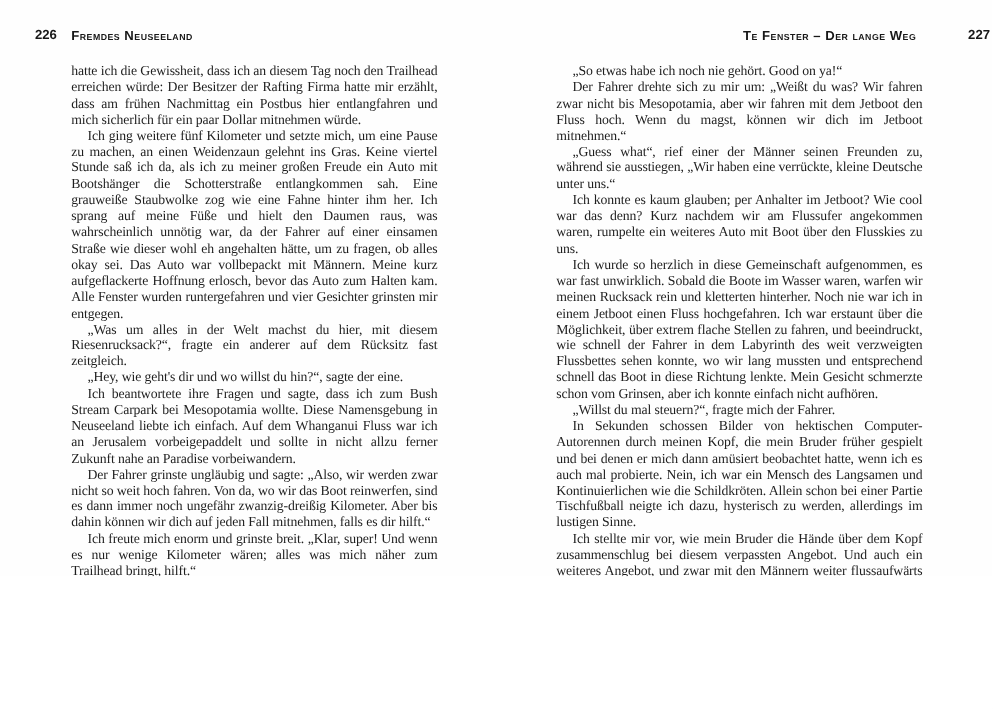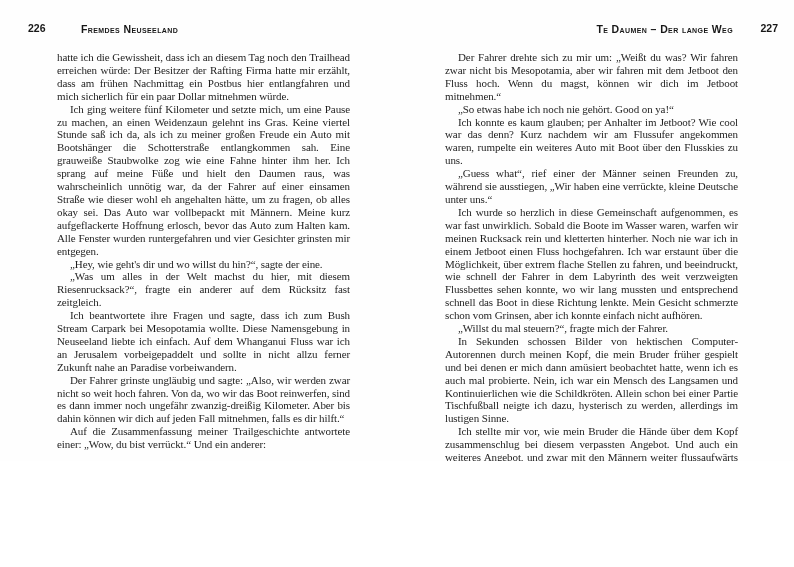--- a/index.html
+++ b/index.html
@@ -30,23 +30,23 @@
   }
   .page-number {
     position: absolute;
     top: 22px;
     font-family: "Liberation Sans", sans-serif;
     font-weight: bold;
     font-size: 10.5px;
     color: #171717;
   }
   #page-number-left  { left: 28px; }
-  #header-left       { left: 57px; margin-left: 24px; }
+  #header-left       { left: 57px; }
   #header-right      { right: 61px; }
-  #page-number-right { right: 16px; }
+  #page-number-right { right: 2px; }
 
   
   .text-column {
     position: absolute;
     top: 51px;
     width: 293px;
     text-align: justify;
     font-size: 11px;
     line-height: 12.9px;
     letter-spacing: -0.1px;
@@ -66,37 +66,38 @@
   }
 </style>
 </head>
 <body>
 
 <div id="spread">
 
   <div id="page-number-left" class="page-number">226</div>
   <div id="header-left" class="running-header">Fremdes Neuseeland</div>
 
-  <div id="header-right" class="running-header">Te Daumen – Der lange Weg</div>
+  <div id="header-right" class="running-header">Te Fenster – Der lange Weg</div>
   <div id="page-number-right" class="page-number">227</div>
 
   <div id="column-left" class="text-column">
     <p class="continuation">hatte ich die Gewissheit, dass ich an diesem Tag noch den Trailhead erreichen würde: Der Besitzer der Rafting Firma hatte mir erzählt, dass am frühen Nachmittag ein Postbus hier entlangfahren und mich sicherlich für ein paar Dollar mitnehmen würde.</p>
     <p>Ich ging weitere fünf Kilometer und setzte mich, um eine Pause zu machen, an einen Weidenzaun gelehnt ins Gras. Keine viertel Stunde saß ich da, als ich zu meiner großen Freude ein Auto mit Bootshänger die Schotterstraße entlangkommen sah. Eine grauweiße Staubwolke zog wie eine Fahne hinter ihm her. Ich sprang auf meine Füße und hielt den Daumen raus, was wahrscheinlich unnötig war, da der Fahrer auf einer einsamen Straße wie dieser wohl eh angehalten hätte, um zu fragen, ob alles okay sei. Das Auto war vollbepackt mit Männern. Meine kurz aufgeflackerte Hoffnung erlosch, bevor das Auto zum Halten kam. Alle Fenster wurden runtergefahren und vier Gesichter grinsten mir entgegen.</p>
+    <p>„Was um alles in der Welt machst du hier, mit diesem Riesenrucksack?“, fragte ein anderer auf dem Rücksitz fast zeitgleich.</p>
     <p>„Hey, wie geht's dir und wo willst du hin?“, sagte der eine.</p>
-    <p>„Was um alles in der Welt machst du hier, mit diesem Riesenrucksack?“, fragte ein anderer auf dem Rücksitz fast zeitgleich.</p>
     <p>Ich beantwortete ihre Fragen und sagte, dass ich zum Bush Stream Carpark bei Mesopotamia wollte. Diese Namensgebung in Neuseeland liebte ich einfach. Auf dem Whanganui Fluss war ich an Jerusalem vorbeigepaddelt und sollte in nicht allzu ferner Zukunft nahe an Paradise vorbeiwandern.</p>
     <p>Der Fahrer grinste ungläubig und sagte: „Also, wir werden zwar nicht so weit hoch fahren. Von da, wo wir das Boot reinwerfen, sind es dann immer noch ungefähr zwanzig-dreißig Kilometer. Aber bis dahin können wir dich auf jeden Fall mitnehmen, falls es dir hilft.“</p>
+    <p>Ich freute mich enorm und grinste breit. „Klar, super! Und wenn es nur wenige Kilometer wären; alles was mich näher zum Trailhead bringt, hilft.“</p>
     <p>Auf die Zusammenfassung meiner Trailgeschichte antwortete einer: „Wow, du bist verrückt.“ Und ein anderer:</p>
   </div>
 
   <div id="column-right" class="text-column">
+    <p>„So etwas habe ich noch nie gehört. Good on ya!“</p>
     <p>Der Fahrer drehte sich zu mir um: „Weißt du was? Wir fahren zwar nicht bis Mesopotamia, aber wir fahren mit dem Jetboot den Fluss hoch. Wenn du magst, können wir dich im Jetboot mitnehmen.“</p>
-    <p>„So etwas habe ich noch nie gehört. Good on ya!“</p>
+    <p>„Guess what“, rief einer der Männer seinen Freunden zu, während sie ausstiegen, „Wir haben eine verrückte, kleine Deutsche unter uns.“</p>
     <p>Ich konnte es kaum glauben; per Anhalter im Jetboot? Wie cool war das denn? Kurz nachdem wir am Flussufer angekommen waren, rumpelte ein weiteres Auto mit Boot über den Flusskies zu uns.</p>
-    <p>„Guess what“, rief einer der Männer seinen Freunden zu, während sie ausstiegen, „Wir haben eine verrückte, kleine Deutsche unter uns.“</p>
     <p>Ich wurde so herzlich in diese Gemeinschaft aufgenommen, es war fast unwirklich. Sobald die Boote im Wasser waren, warfen wir meinen Rucksack rein und kletterten hinterher. Noch nie war ich in einem Jetboot einen Fluss hochgefahren. Ich war erstaunt über die Möglichkeit, über extrem flache Stellen zu fahren, und beeindruckt, wie schnell der Fahrer in dem Labyrinth des weit verzweigten Flussbettes sehen konnte, wo wir lang mussten und entsprechend schnell das Boot in diese Richtung lenkte. Mein Gesicht schmerzte schon vom Grinsen, aber ich konnte einfach nicht aufhören.</p>
     <p>„Willst du mal steuern?“, fragte mich der Fahrer.</p>
     <p>In Sekunden schossen Bilder von hektischen Computer-Autorennen durch meinen Kopf, die mein Bruder früher gespielt und bei denen er mich dann amüsiert beobachtet hatte, wenn ich es auch mal probierte. Nein, ich war ein Mensch des Langsamen und Kontinuierlichen wie die Schildkröten. Allein schon bei einer Partie Tischfußball neigte ich dazu, hysterisch zu werden, allerdings im lustigen Sinne.</p>
     <p>Ich stellte mir vor, wie mein Bruder die Hände über dem Kopf zusammenschlug bei diesem verpassten Angebot. Und auch ein weiteres Angebot, und zwar mit den Männern weiter flussaufwärts zum Lunch mitzukommen, lehnte ich aufgrund der fortgeschrittenen Zeit und der Kilometer, die zur nächsten Hütte vor mir lagen, ab. So setzten mich die Männer nach einer großartigen Jetboot-Fahrt am Ufer des Hauptarmes ab. Sie hatten per GPS im Auge gehabt, wo der Parkplatz lag, an dem der Trail losging.</p>
   </div>
 
 </div>
 
 </body></html>

